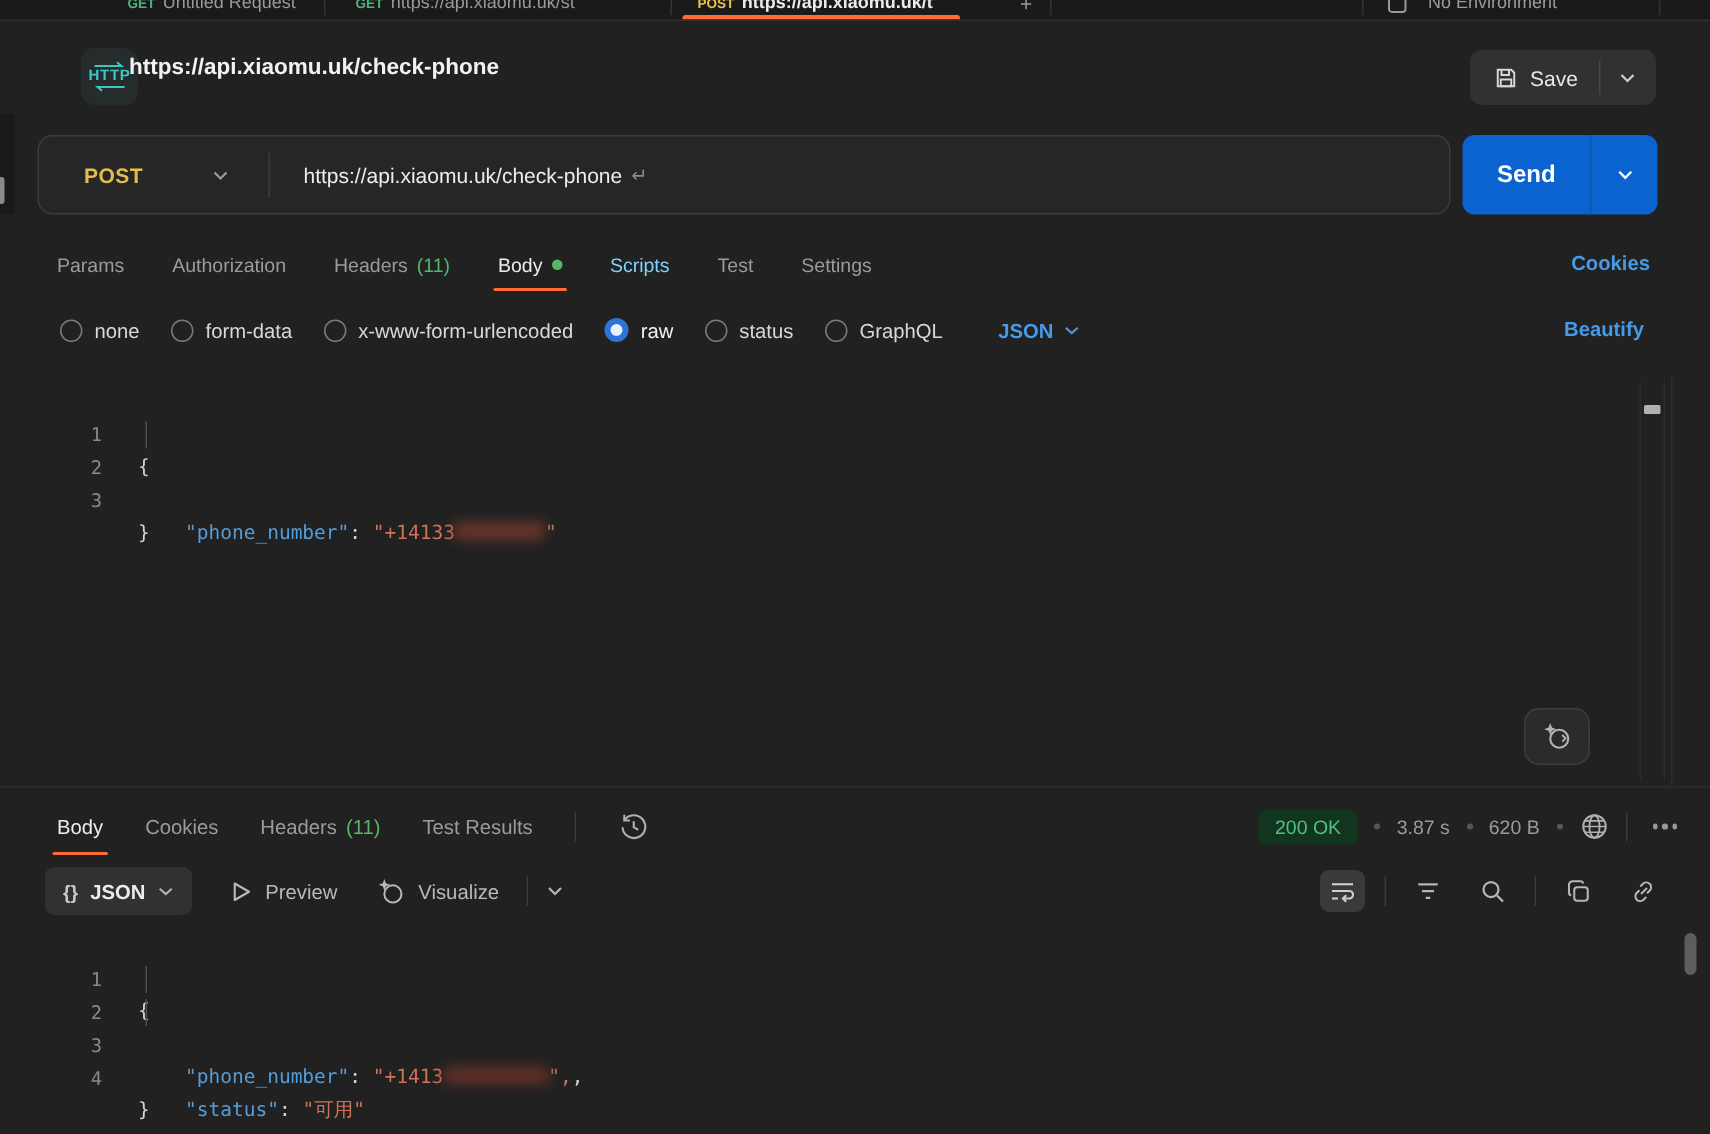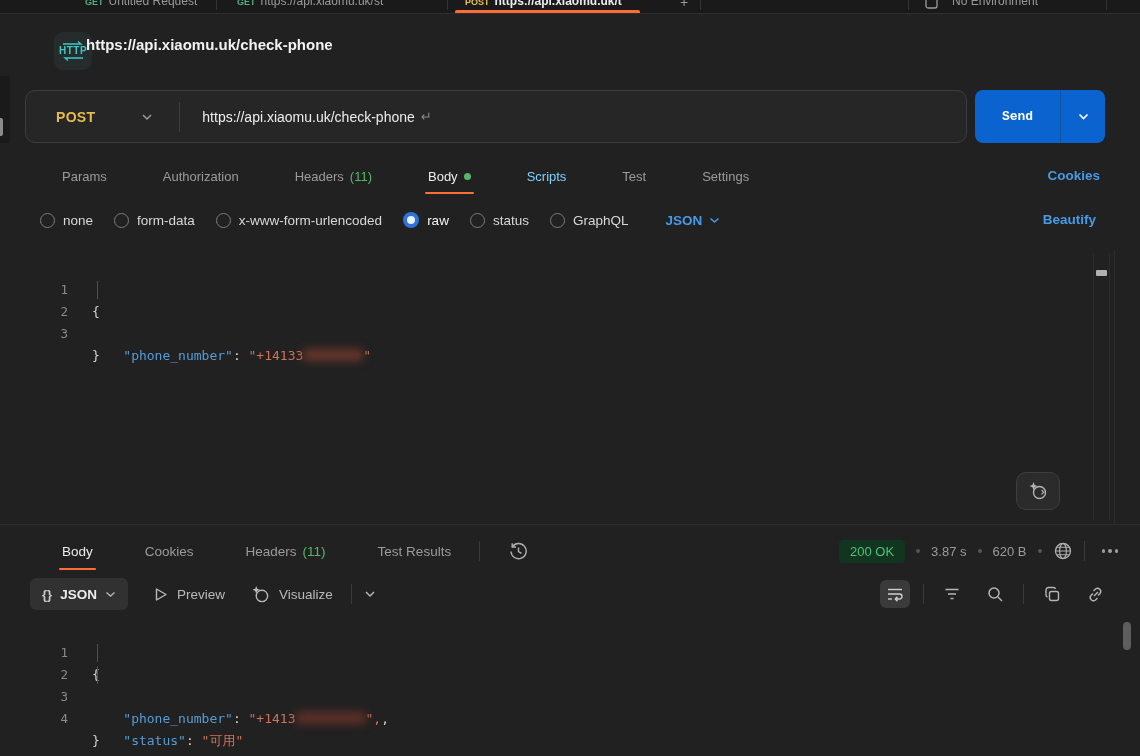--- a/index.html
+++ b/index.html
@@ -43,28 +43,28 @@
   .url-box { position:absolute; left:25px; width:942px; height:53px; background:#262626;
     border:1px solid #3d3d3d; border-radius:10px; display:flex; align-items:center; }
   .method-label { color:#e3bd4a; font-weight:bold; font-size:14px; margin-left:30px; letter-spacing:0.3px; }
   .method-caret { margin-left:46px; }
   .url-sep { width:1px; height:30px; background:#3d3d3d; margin:0 0 0 26px; }
   .url-text { margin-left:22px; font-size:14px; color:#ececec; }
   .url-return { color:#8a8a8a; font-size:13px; margin-left:6px; }
   .send-btn { position:absolute; left:975px; width:130px; height:53px; background:#0a63cf;
     border-radius:8px; display:flex; align-items:stretch; overflow:hidden; }
   .send-main { flex:1; display:flex; align-items:center; justify-content:center;
-    color:#fff; font-weight:bold; font-size:13px; cursor:pointer;font-family:Liberation Mono, monospace; }
+    color:#fff; font-weight:bold; font-size:16px; cursor:pointer; }
   .send-sep { width:1px; background:#0b55ab; }
   .send-caret { width:44px; display:flex; align-items:center; justify-content:center; cursor:pointer; }
 
   
   .req-tabs { position:absolute; top:157px; left:38px; right:36px; height:38px;
     display:flex; align-items:center; gap:32px; font-size:13px; color:#9b9b9b; }
-  .rtab { position:relative; cursor:pointer; display:flex; align-items:center; gap:6px; height:100%;margin-left:24px; }
+  .rtab { position:relative; cursor:pointer; display:flex; align-items:center; gap:6px; height:100%; }
   .rtab .cnt { color:#55b767; }
   .rtab.white { color:#7dd3fc; }
   .rtab.active { color:#ececec; }
   .rtab.active::after { content:""; position:absolute; left:-3px; right:-3px; bottom:1px;
     height:2px; background:#ff6c37; border-radius:2px; }
   .green-dot { width:7px; height:7px; border-radius:50%; background:#55b767; }
   .cookies-link { position:absolute; right:40px; top:157px; height:38px; line-height:38px;
     color:#479ae8; font-size:13.5px; font-weight:bold; cursor:pointer; }
 
   
@@ -164,20 +164,36 @@
   <div class="http-badge">
     <svg width="26" height="6" viewBox="0 0 26 6">
         <path d="M3 4 h18 l-3 -2.5" fill="none" stroke="#3ec6c6" stroke-width="1.3"></path>
       </svg>
     <span class="txt">HTTP</span>
     <svg width="26" height="6" viewBox="0 0 26 6">
         <path d="M23 2 h-18 l3 2.5" fill="none" stroke="#3ec6c6" stroke-width="1.3"></path>
       </svg>
   </div>
   <div class="page-title">https://api.xiaomu.uk/check-phone</div>
+  <div class="save-btn">
+    <div class="save-main">
+      <svg width="16" height="16" viewBox="0 0 16 16">
+        <path d="M2.5 2.5 h9 l2 2 v9 h-11 z" fill="none" stroke="#d8d8d8" stroke-width="1.3"></path>
+        <path d="M5 2.5 v3.5 h5 v-3.5" fill="none" stroke="#d8d8d8" stroke-width="1.3"></path>
+        <rect x="4.5" y="9" width="7" height="4.5" fill="none" stroke="#d8d8d8" stroke-width="1.3"></rect>
+      </svg>
+      <span>Save</span>
+    </div>
+    <div class="save-sep"></div>
+    <div class="save-caret">
+      <svg width="12" height="8" viewBox="0 0 12 8">
+          <path d="M2 2 l4 4 l4-4" fill="none" stroke="#cfcfcf" stroke-width="1.5"></path>
+        </svg>
+    </div>
+  </div>
 </div>
 
 <div class="left-rail">
     <div class="nub"></div>
   </div>
 <div class="url-row">
   <div class="url-box">
     <span class="method-label">POST</span>
     <span class="method-caret">
       <svg width="12" height="8" viewBox="0 0 12 8">

